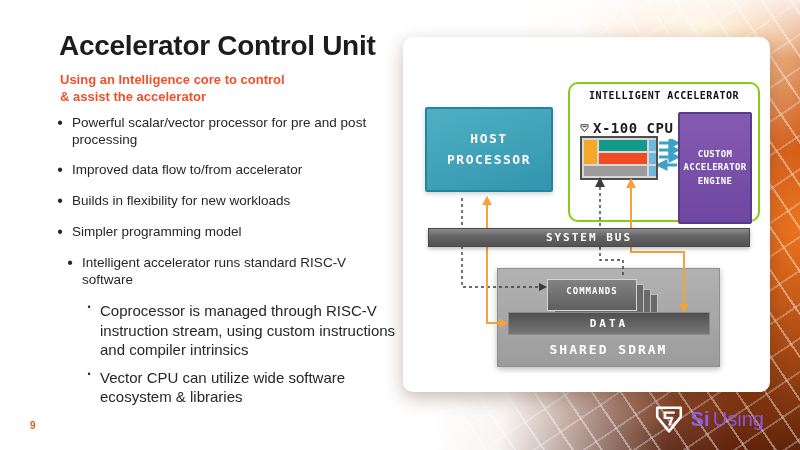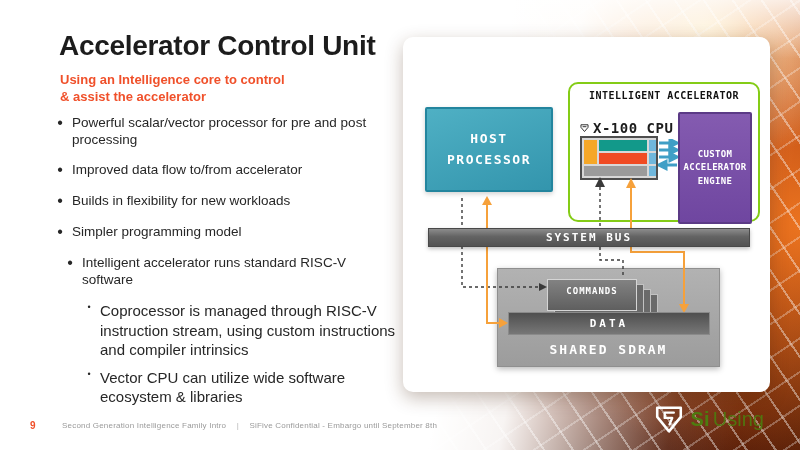--- a/index.html
+++ b/index.html
@@ -83,21 +83,21 @@
   .host{position:absolute;left:22px;top:70px;width:128px;height:85px;box-sizing:border-box;
         background:linear-gradient(160deg,#4fb0c4,#3395ad);border:2px solid #23859e;border-radius:2px;
         color:#fff;font-size:13px;letter-spacing:1.5px;line-height:1.6;text-align:center;
         display:flex;align-items:center;justify-content:center;box-shadow:0 2px 5px rgba(0,0,0,.18);}
   .connectors{position:absolute;left:0;top:0;pointer-events:none;}
 
   
   .pagenum{position:absolute;left:30px;top:420px;font-size:10px;font-weight:800;color:#f0502a;}
   .foottext{position:absolute;left:62px;top:421px;font-size:8px;color:#9a9a9a;letter-spacing:.2px;}
   .foottext .sep{margin:0 8px;color:#b5b5b5;}
-  .logo{position:absolute;right:36px;top:404px;display:flex;align-items:center;gap:7px;color:#4d7c0f;}
+  .logo{position:absolute;right:36px;top:404px;display:flex;align-items:center;gap:7px;color:#8b5cf6;}
   .logo .si{font-size:20px;font-weight:800;letter-spacing:.2px;}
   .logo .five{font-size:20px;font-weight:300;opacity:.9;margin-left:-4px;}
 </style>
 </head>
 <body>
 
 <div class="slide">
   <div class="photo"></div>
   <div class="white-fade"></div>
 
@@ -200,25 +200,20 @@
       <div class="cmd" style="left:7px;top:5px;"></div>
       <div class="cmd f mono" style="left:0;top:0;">COMMANDS</div>
     </div>
     <div class="databar mono">DATA</div>
     <div class="sdram-label mono">SHARED SDRAM</div>
 
     <div class="host mono">HOST PROCESSOR</div>
   </div>
 
   <div class="pagenum">9</div>
-  <div class="foottext">
-    <span>Second Generation Intelligence Family Intro</span>
-    <span class="sep">|</span>
-    <span>SiFive Confidential - Embargo until September 8th</span>
-  </div>
 
   <div class="logo">
     <svg width="30" height="30" viewBox="0 0 28 28">
       <path d="M3,3.5 L25,3.5 L25,12 L14,25.5 L3,12 Z" fill="none" stroke="#ffffff" stroke-width="2.4" stroke-linejoin="round"></path>
       <path d="M18.5,8 L10,8 L10,13 L17,13 L14.5,19" fill="none" stroke="#ffffff" stroke-width="2.2" stroke-linejoin="round" stroke-linecap="round"></path>
     </svg>
     <span class="si">Si</span>
     <span class="five">Using</span>
   </div>
 </div>

